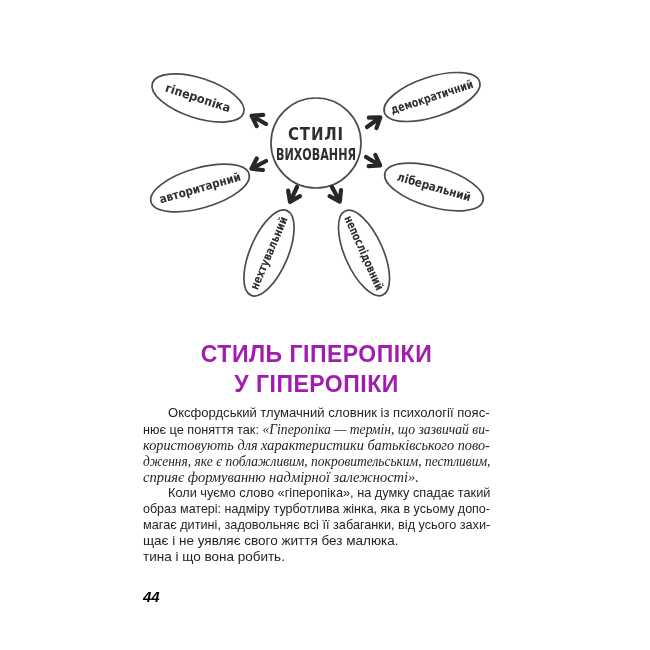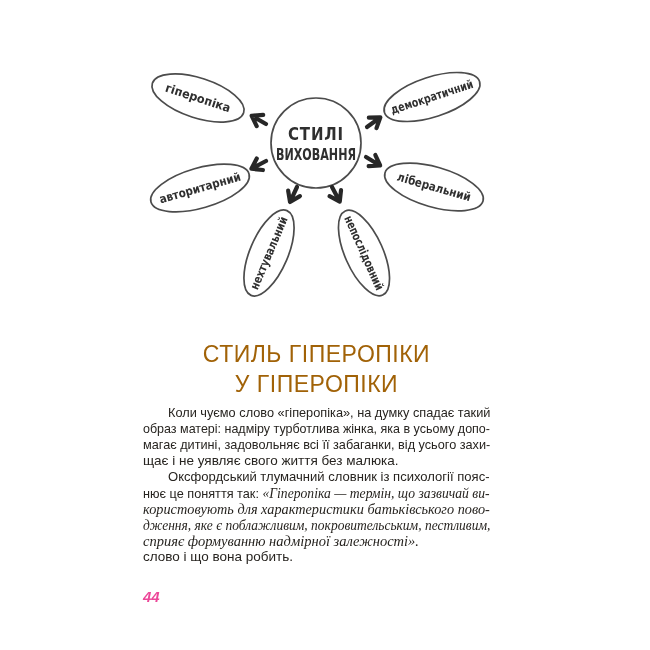--- a/index.html
+++ b/index.html
@@ -9,33 +9,33 @@
   }
   .diagram{position:absolute;top:0;left:0;}
   .diagram ellipse,.diagram circle{fill:#ffffff;stroke:#4c4c4c;stroke-width:1.7;}
   .diagram text{fill:#2f2f2f;font-family:"DejaVu Sans",sans-serif;font-weight:bold;}
   .node-label{font-size:12px;}
   .center-l1{font-size:18px;letter-spacing:1px;}
   .center-l2{font-size:15.5px;}
   .arrow{stroke:#272727;stroke-width:4.2;fill:none;stroke-linecap:round;stroke-linejoin:round;}
   .title{
     position:absolute;left:143px;top:339px;width:347px;text-align:center;
-    color:#a16207;font-weight:normal;font-size:23px;line-height:30px;letter-spacing:0.5px;
+    color:#a21caf;font-weight:bold;font-size:23px;line-height:30px;letter-spacing:0.5px;
   }
   .title .fit-c{display:inline-block;white-space:nowrap;}
   .textblock{
     position:absolute;left:143px;top:405px;width:347px;
     color:#272420;font-size:13.5px;
   }
   .line{display:block;height:16px;line-height:16px;overflow:visible;}
   .line.ind{padding-left:25px;}
   .ln{display:inline-block;white-space:nowrap;transform-origin:left center;}
   .it{font-family:"Liberation Serif",serif;font-style:italic;font-size:14.5px;}
   .pagenum{
-    position:absolute;left:143px;top:588px;color:#ec4899;
+    position:absolute;left:143px;top:588px;color:#000000;
     font-size:15px;font-style:italic;font-weight:bold;
   }
 </style>
 </head>
 <body>
 
 <div class="page">
 
   <svg class="diagram" width="650" height="330" viewBox="0 0 650 330">
     <defs>
@@ -79,32 +79,32 @@
     <use href="#arr" class="arrow" transform="translate(332,187) rotate(62)"></use>
   </svg>
 
   <div class="title">
     <span class="fit-c">СТИЛЬ ГІПЕРОПІКИ</span><br>
     <span class="fit-c">У ГІПЕРОПІКИ</span>
   </div>
 
   <div class="textblock">
     <div>
-      <div class="line ind"><span class="ln" style="transform: scaleX(0.944282);"><span>Коли чуємо слово «гіперопіка», на думку спадає такий</span></span></div>
-      <div class="line"><span class="ln" style="transform: scaleX(0.925333);"><span>образ матері: надміру турботлива жінка, яка в усьому допо-</span></span></div>
-      <div class="line"><span class="ln" style="transform: scaleX(0.940379);"><span>магає дитині, задовольняє всі її забаганки, від усього захи-</span></span></div>
-      <div class="line last"><span class="ln"><span>щає і не уявляє свого життя без малюка.</span></span></div>
-    </div>
-    <div>
       <div class="line ind"><span class="ln" style="transform: scaleX(0.966967);"><span>Оксфордський тлумачний словник із психології пояс-</span></span></div>
       <div class="line"><span class="ln" style="transform: scaleX(0.940379);"><span>нює це поняття так: </span><span class="it">«Гіперопіка — термін, що зазвичай ви-</span></span></div>
       <div class="line"><span class="ln it" style="transform: scaleX(0.985795);"><span>користовують для характеристики батьківського пово-</span></span></div>
       <div class="line"><span class="ln it" style="transform: scaleX(0.930295);"><span>дження, яке є поблажливим, покровительським, пестливим,</span></span></div>
       <div class="line last"><span class="ln it"><span>сприяє формуванню надмірної залежності».</span></span></div>
     </div>
     <div>
-      <div class="line last"><span class="ln"><span>слово і що вона робить.</span></span></div>
+      <div class="line ind"><span class="ln" style="transform: scaleX(0.944282);"><span>Коли чуємо слово «гіперопіка», на думку спадає такий</span></span></div>
+      <div class="line"><span class="ln" style="transform: scaleX(0.925333);"><span>образ матері: надміру турботлива жінка, яка в усьому допо-</span></span></div>
+      <div class="line"><span class="ln" style="transform: scaleX(0.940379);"><span>магає дитині, задовольняє всі її забаганки, від усього захи-</span></span></div>
+      <div class="line last"><span class="ln"><span>щає і не уявляє свого життя без малюка.</span></span></div>
+    </div>
+    <div>
+      <div class="line last"><span class="ln"><span>тина і що вона робить.</span></span></div>
     </div>
   </div>
 
   <div class="pagenum">44</div>
 
 </div>
 
 </body></html>

